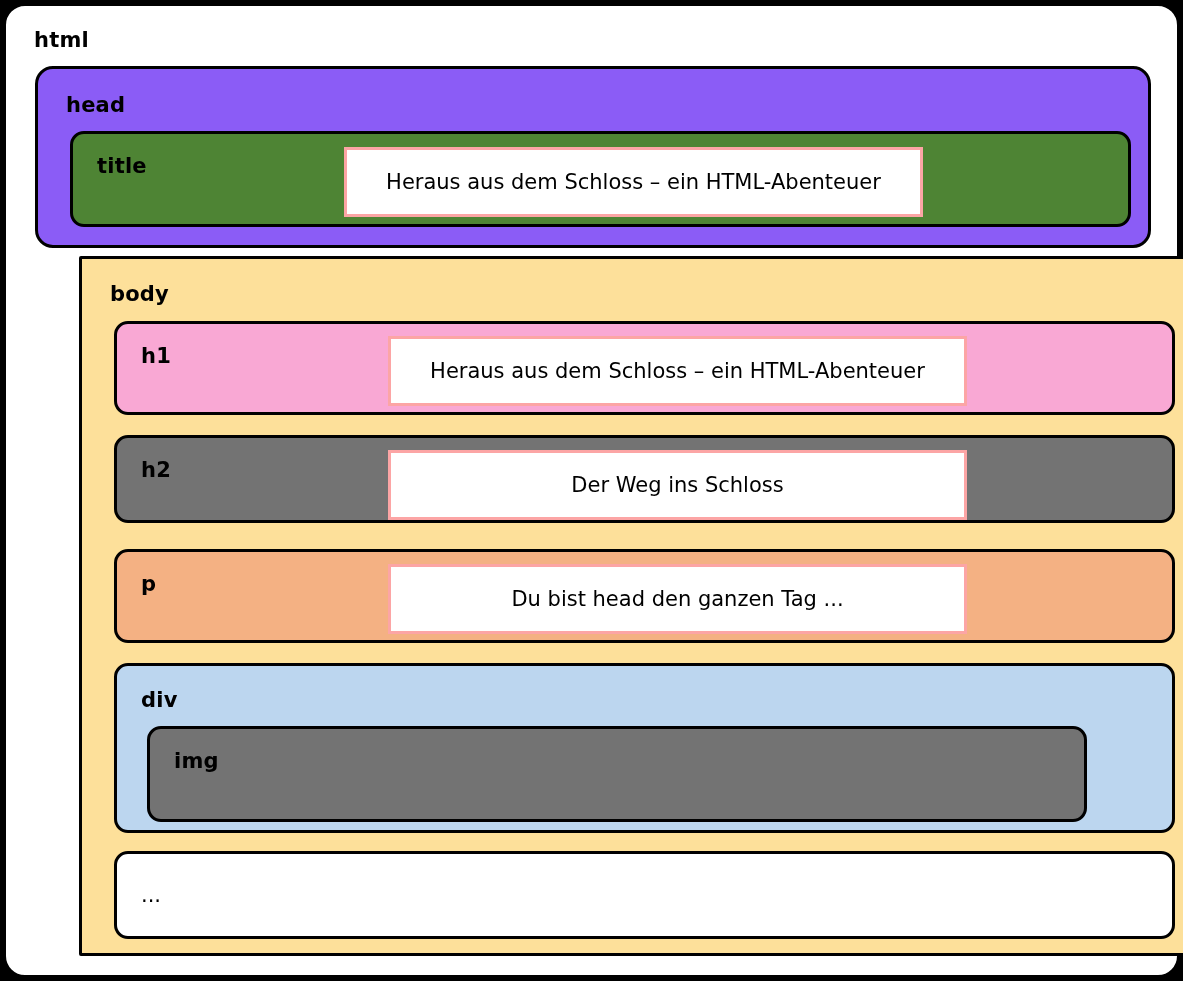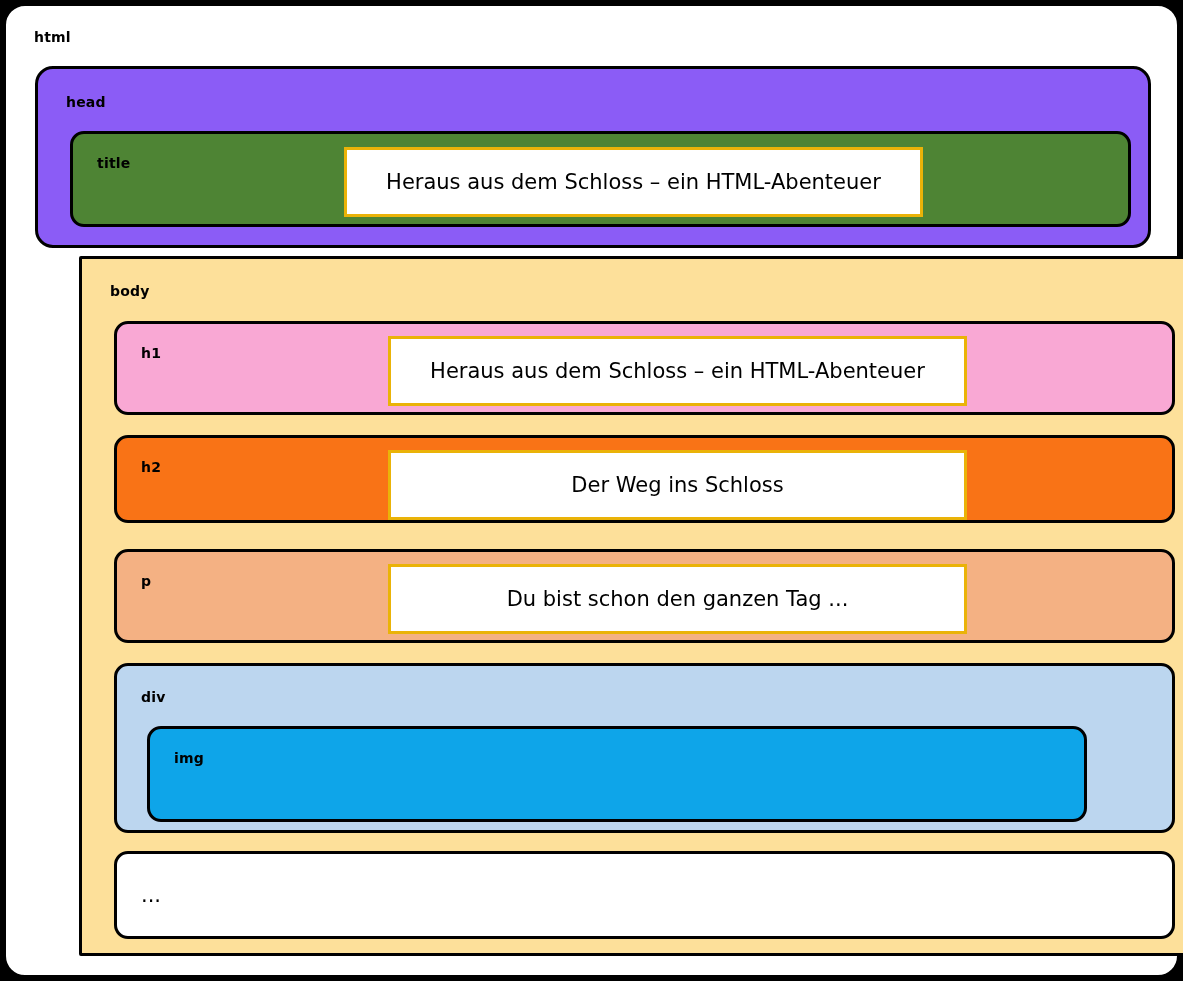--- a/index.html
+++ b/index.html
@@ -17,21 +17,21 @@
   
   .box {
     position: relative;
     box-sizing: border-box;
     border: 3px solid #000000;
     border-radius: 16px;
   }
   .box > .label {
     position: absolute;
     font-weight: bold;
-    font-size: 14px;
+    font-size: 21px;
     color: #000000;
     letter-spacing: 0.2px;
     line-height: 1;
     white-space: nowrap;
   }
 
   
   #html-box {
     position: absolute;
     left: 3px;
@@ -81,48 +81,48 @@
   #body-box > .label { left: 28px; top: 25px; }
 
   
   .body-child {
     position: absolute;
     left: 32px;
     width: 1061px;
     border-radius: 14px;
   }
   #h1-box  { top: 62px;  height: 94px;  background: #f9a8d4; }
-  #h2-box  { top: 176px; height: 88px;  background: #f97316; }
+  #h2-box  { top: 176px; height: 88px;  background: #737373; }
   #p-box   { top: 290px; height: 94px;  background: #f4b183; }
   #div-box { top: 404px; height: 170px; background: #bcd6ef; text-decoration: underline; }
   #etc-box { top: 592px; height: 88px;  background: #ffffff; }
 
   #h1-box > .label,
   #h2-box > .label,
   #p-box  > .label { left: 24px; top: 22px; }
   #div-box > .label { left: 24px; top: 24px; }
 
   
   #img-box {
     position: absolute;
     left: 30px;
     top: 60px;
     width: 940px;
     height: 96px;
-    background: #0ea5e9;
+    background: #737373;
     border-radius: 14px;
   }
   #img-box > .label { left: 24px; top: 22px; }
 
   
   .content {
     position: absolute;
     box-sizing: border-box;
     background: #ffffff;
-    border: 3px solid #eab308;
+    border: 3px solid #fca5a5;
     border-radius: 0;
     display: flex;
     align-items: center;
     justify-content: center;
     font-size: 21px;
     color: #000000;
     text-align: center;
   }
   #title-content { left: 271px; top: 13px; width: 579px; height: 70px; }
   #h1-content    { left: 271px; top: 12px; width: 579px; height: 70px; }
@@ -165,21 +165,21 @@
       <div class="content" id="h1-content">Heraus aus dem Schloss – ein HTML-Abenteuer</div>
     </div>
 
     <div class="box body-child" id="h2-box">
       <span class="label">h2</span>
       <div class="content" id="h2-content">Der Weg ins Schloss</div>
     </div>
 
     <div class="box body-child" id="p-box">
       <span class="label">p</span>
-      <div class="content" id="p-content">Du bist schon den ganzen Tag ...</div>
+      <div class="content" id="p-content">Du bist head den ganzen Tag ...</div>
     </div>
 
     <div class="box body-child" id="div-box">
       <span class="label">div</span>
 
       <div class="box" id="img-box">
         <span class="label">img</span>
       </div>
 
     </div>

